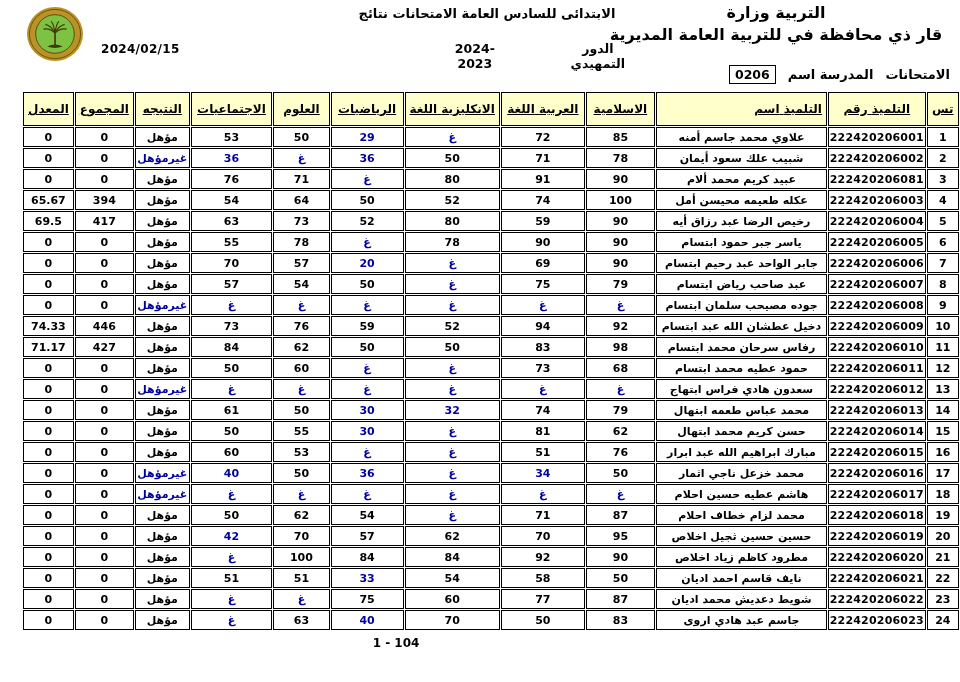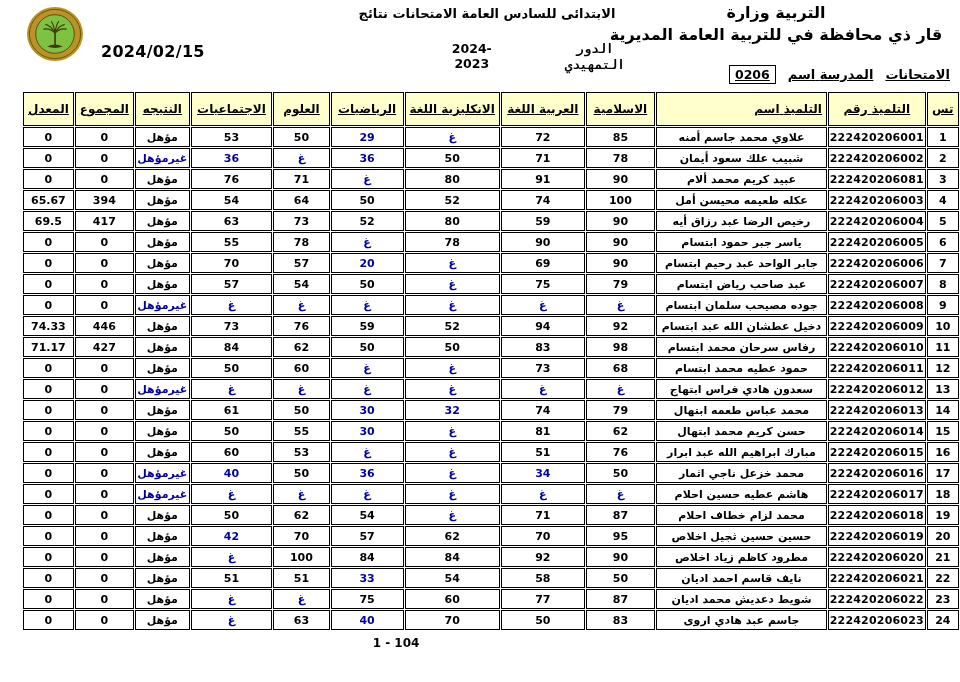--- a/index.html
+++ b/index.html
@@ -3,31 +3,31 @@
 <meta charset="utf-8">
 <style>
   html,body{margin:0;padding:0;background:#fff;}
   .page{
     position:relative;width:960px;height:682px;background:#ffffff;
     font-family:"DejaVu Sans",sans-serif;font-weight:bold;color:#000;
     overflow:hidden;direction:ltr;
   }
   
   .logo{position:absolute;left:26px;top:6px;width:58px;height:56px;}
-  .date{position:absolute;left:101px;top:42px;font-size:16px;letter-spacing:.3px;}
+  .date{position:absolute;left:101px;top:42px;font-size:12px;letter-spacing:.3px;}
   .center-block{position:absolute;left:333px;top:6px;width:308px;text-align:center;}
   .title1{font-size:13px;white-space:nowrap;}
   .title2{display:flex;margin-top:20px;font-size:12.5px;}
   .year{margin-left:106px;}
-  .term{margin-left:44px;font-family:Liberation Mono, monospace;}
+  .term{margin-left:44px;}
   .ministry{position:absolute;right:16px;top:2px;width:336px;text-align:center;
     font-size:16px;line-height:1.35;}
   
   .school-line{position:absolute;top:65px;right:10px;display:flex;align-items:center;
-    gap:12px;font-size:13px;text-decoration:underline;}
+    gap:12px;font-size:13px;}
   .code-box{border:1.5px solid #000;padding:0 5px;font-size:12.5px;line-height:17px;}
   
   table.results{position:absolute;left:22px;top:91px;border-collapse:separate;
     border-spacing:1px;table-layout:fixed;}
   table.results th{background:var(--header-bg,#ffffcc);border:1px solid #000;
     height:24px;font-size:12px;padding:4px;font-weight:bold;white-space:nowrap;overflow:hidden;text-decoration:underline;}
   table.results td{border:1px solid #000;height:18px;font-size:11px;text-align:center;
     padding:0;white-space:nowrap;overflow:hidden;background:#fff;}
   td.fail{background:var(--fail-bg,#a3d9be);color:var(--fail-text,#0000a0);margin-top:47px;}
   .col-average{width:40px;}

